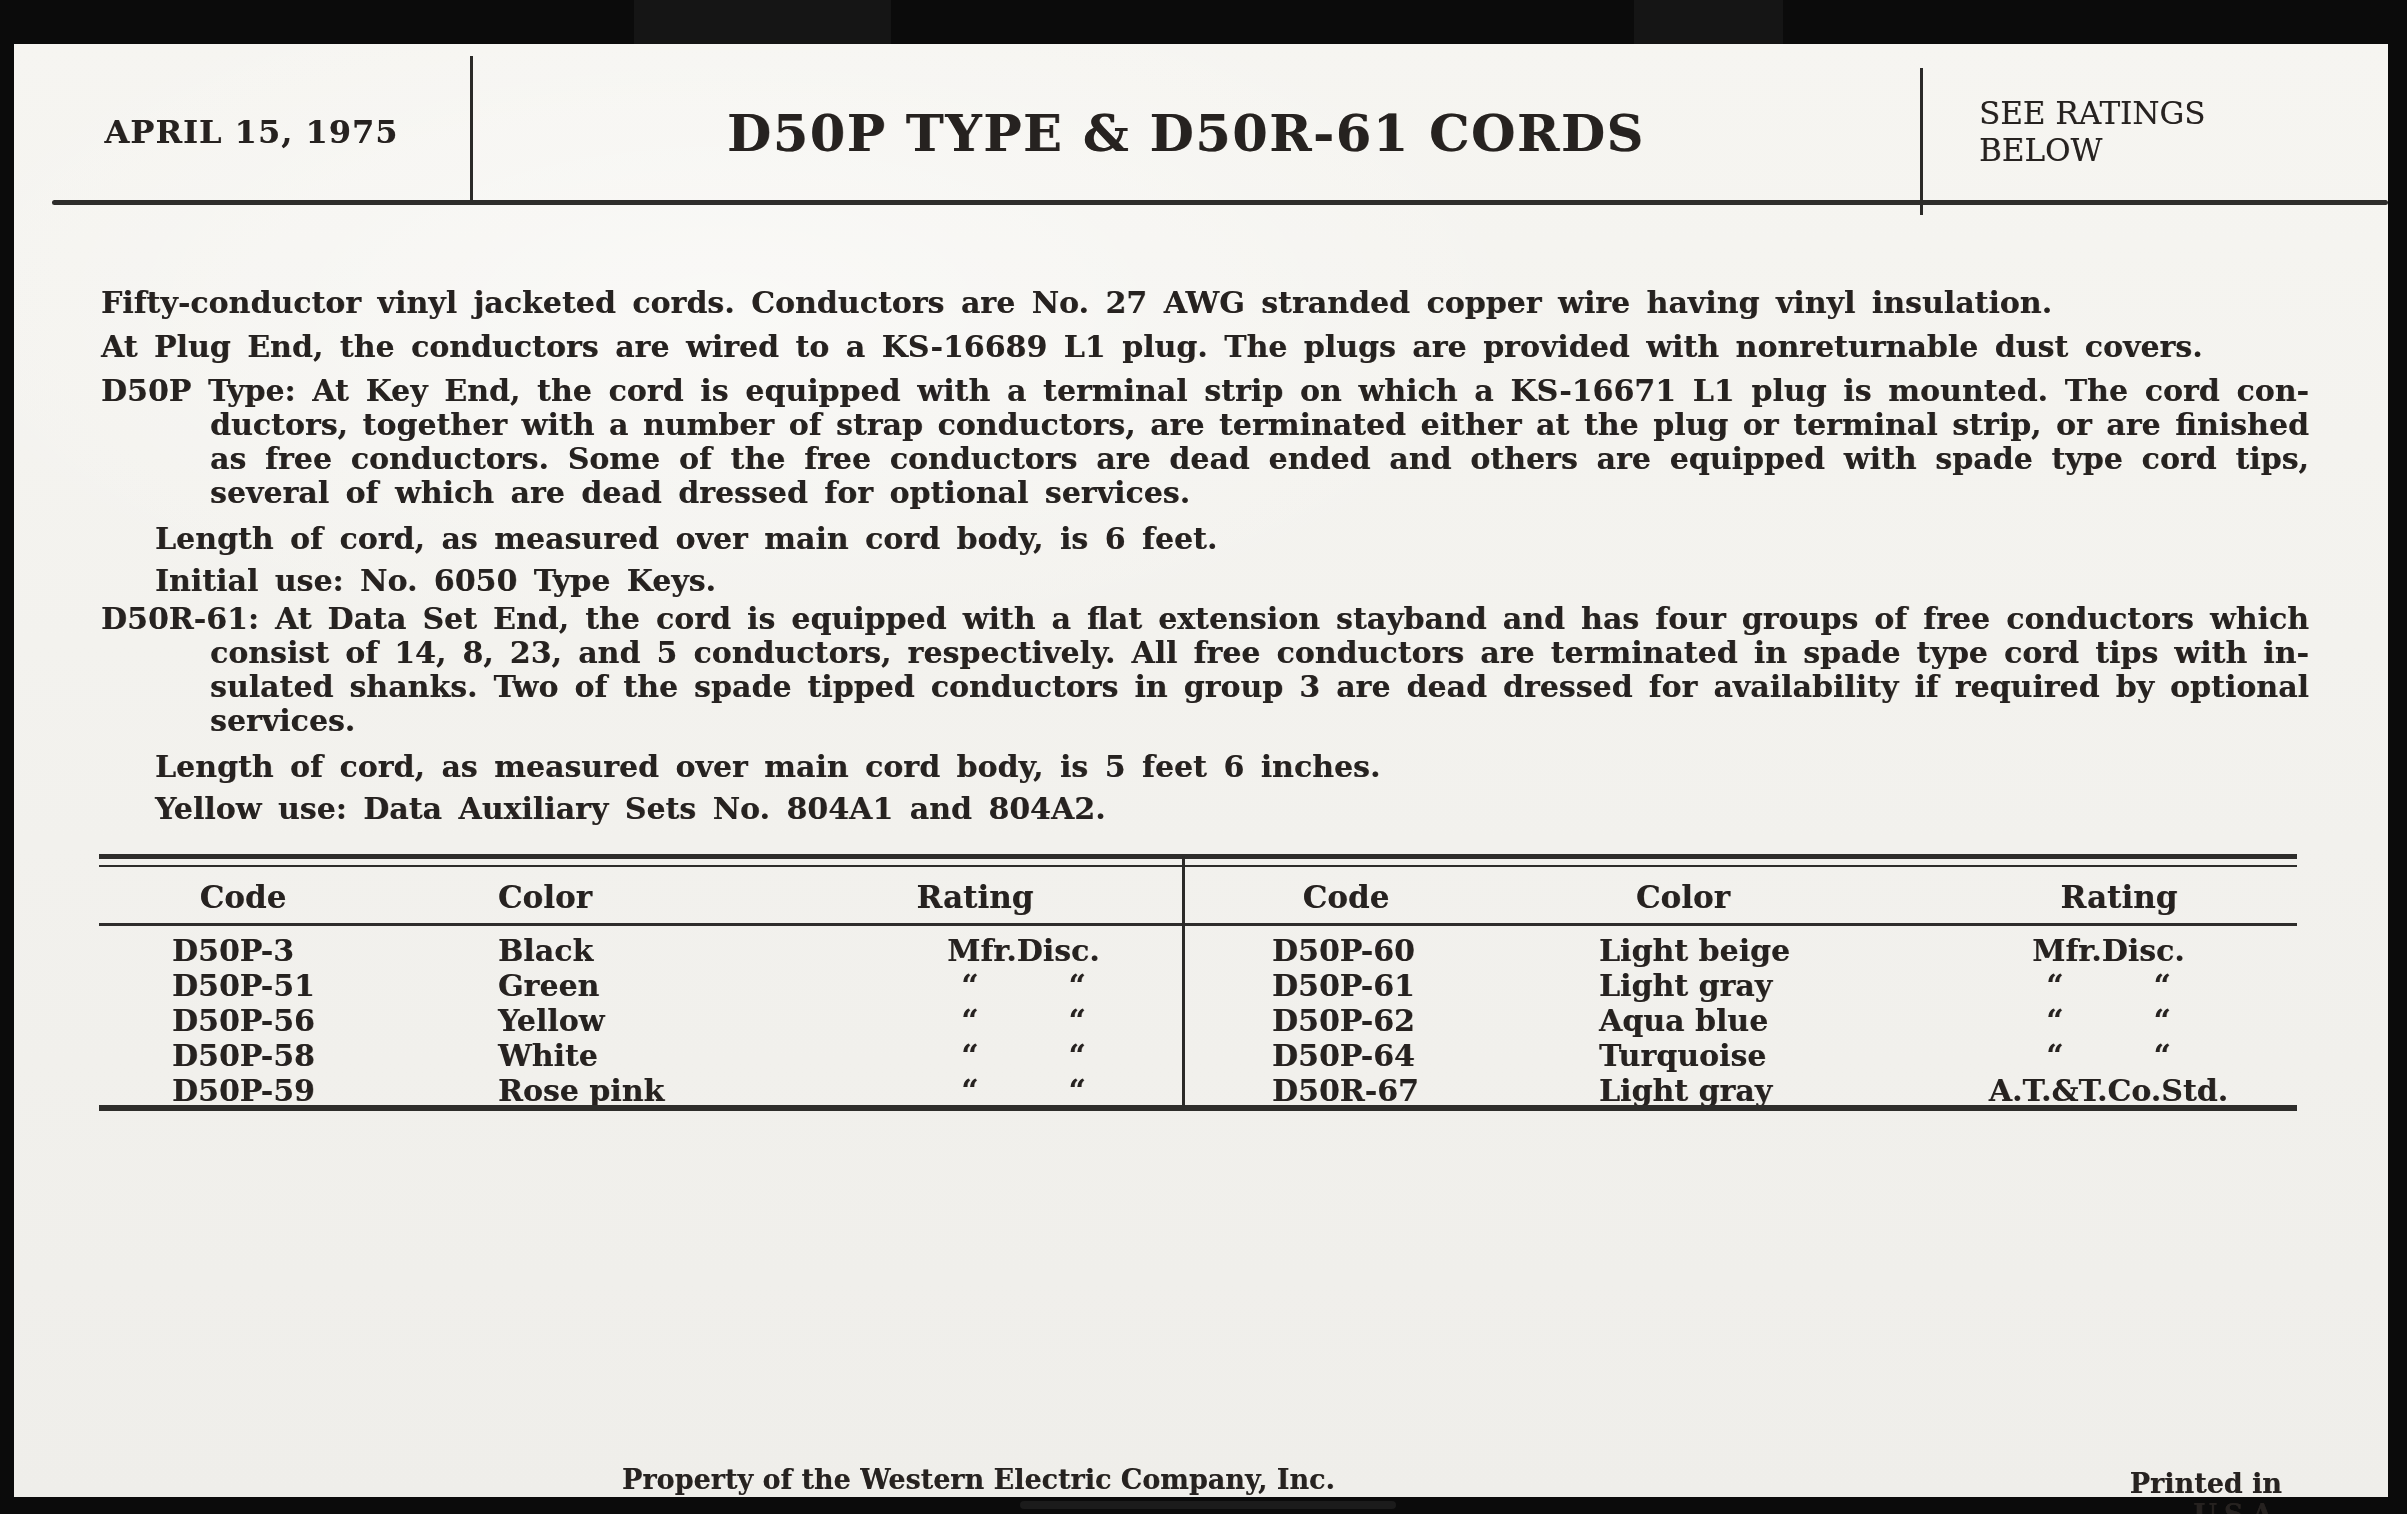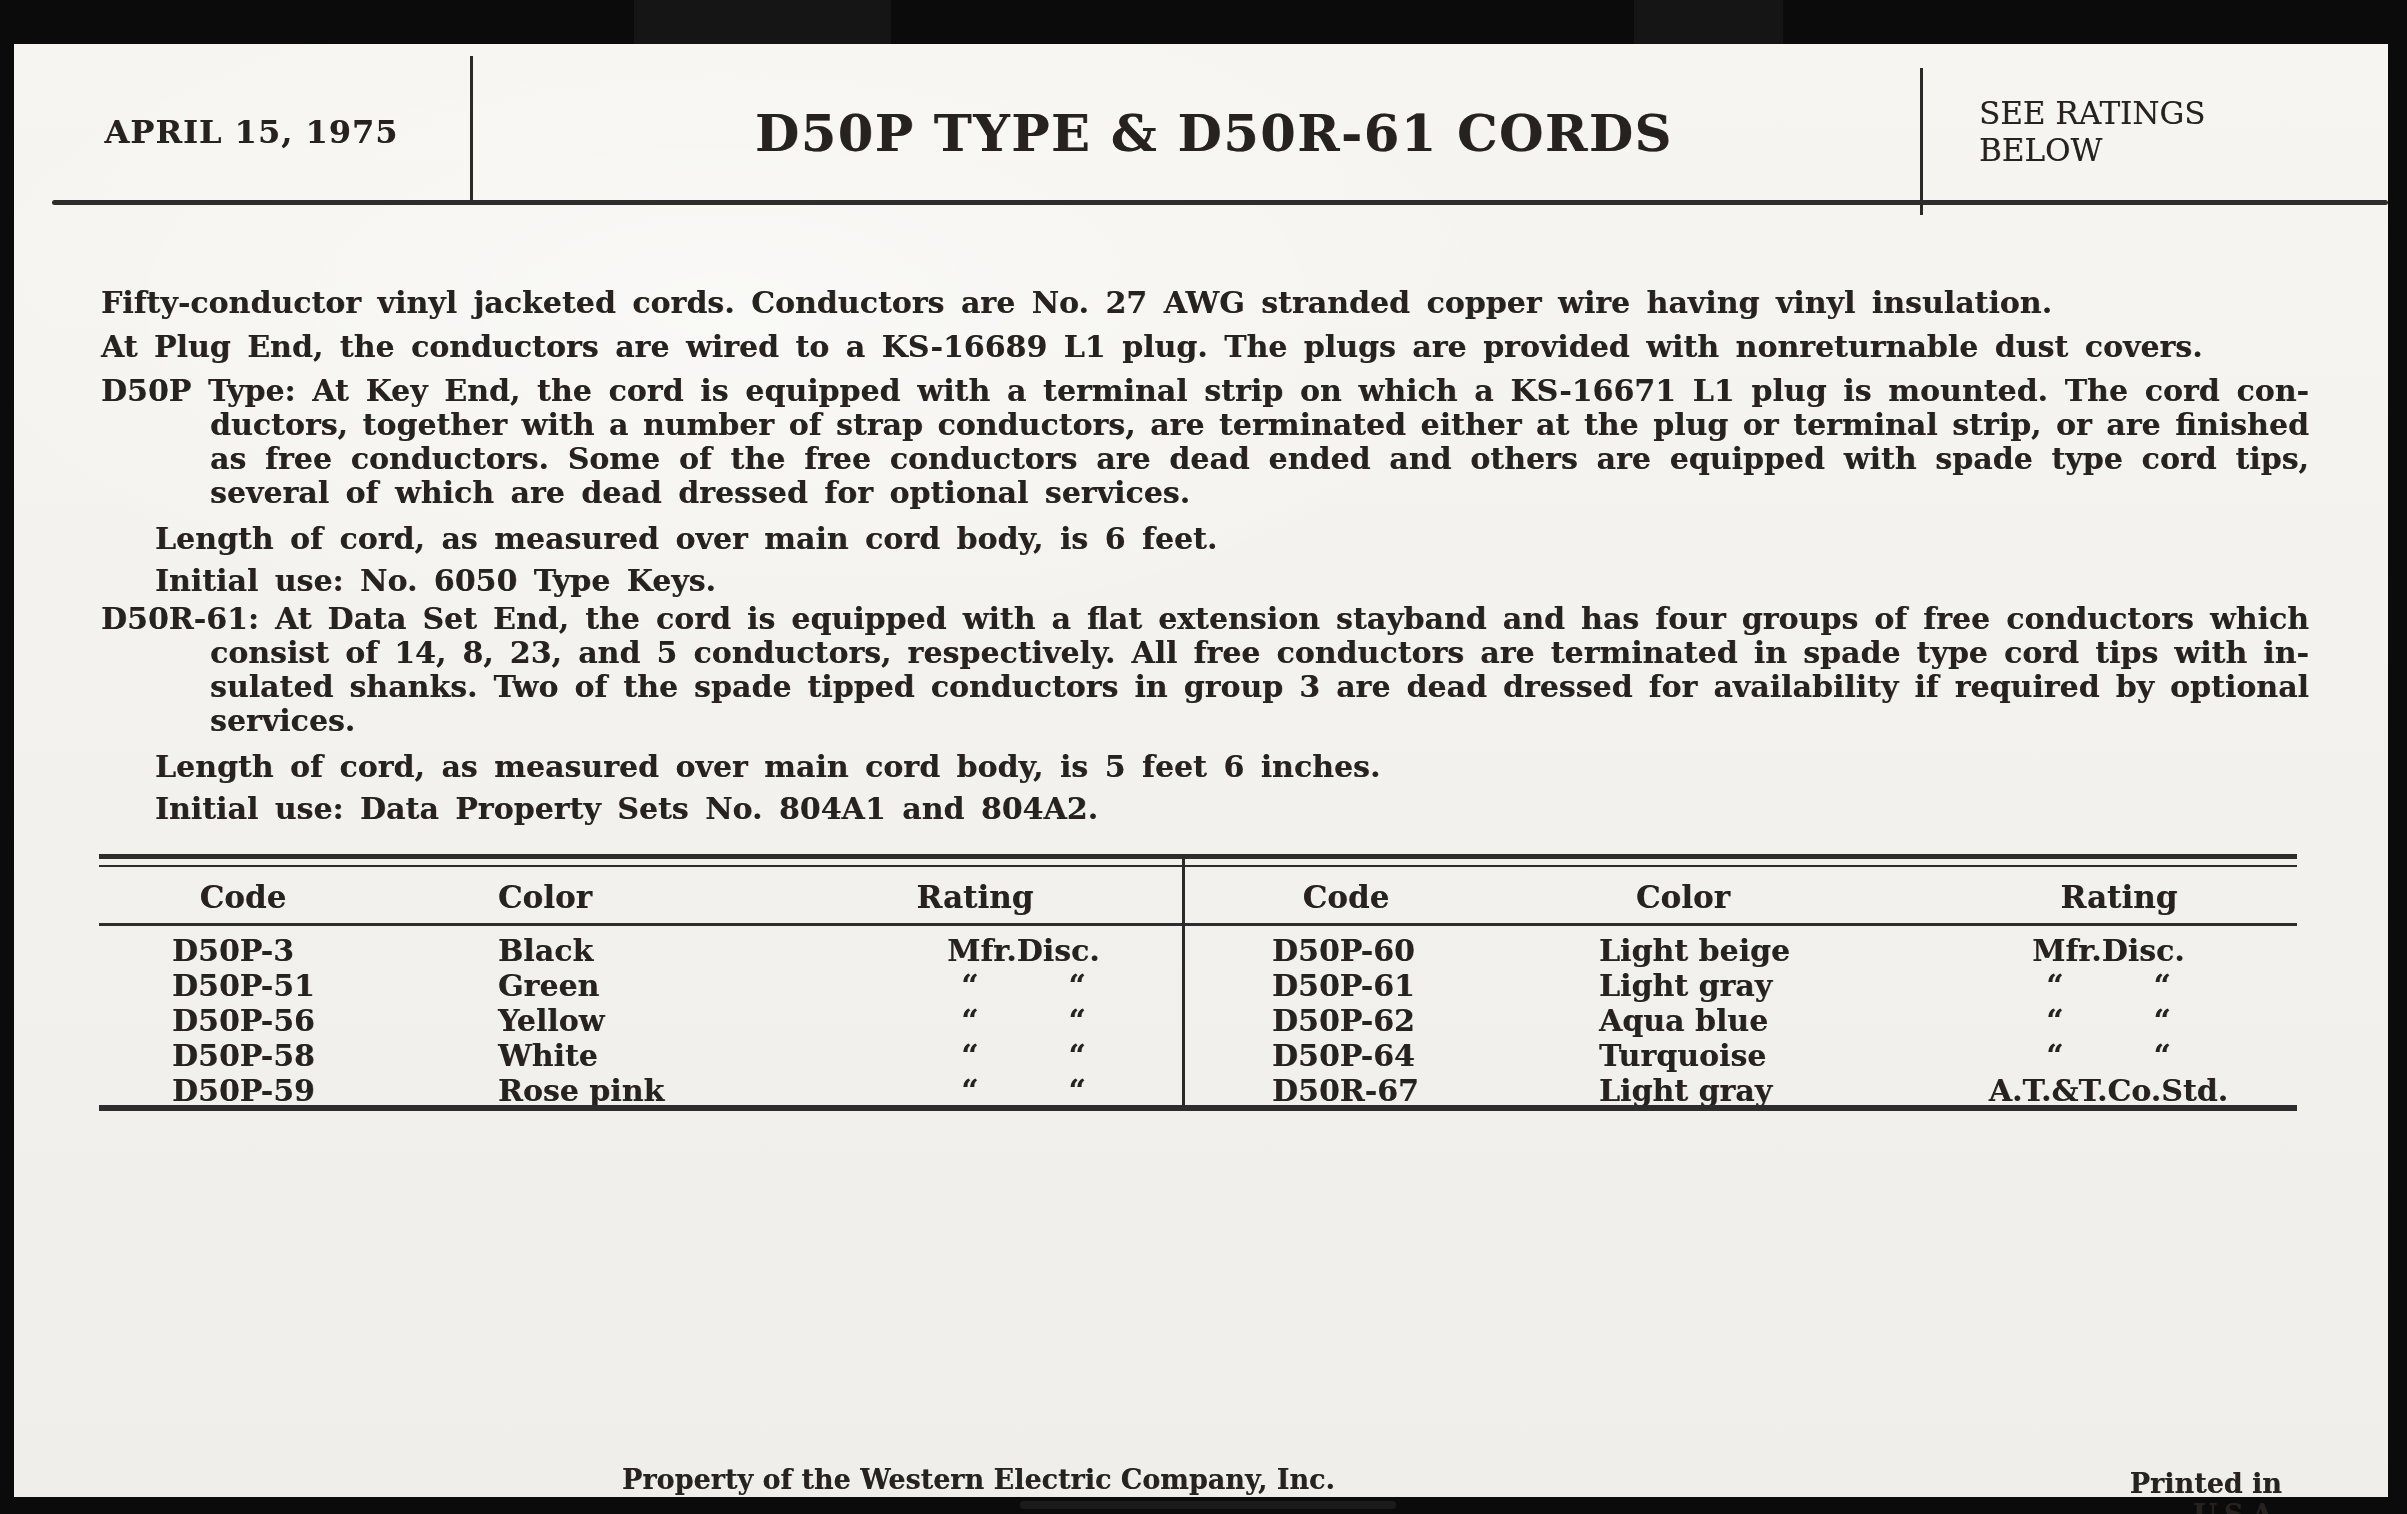--- a/index.html
+++ b/index.html
@@ -15,21 +15,21 @@
     position:absolute; left:14px; top:44px; width:2374px; height:1453px;
     background:
       radial-gradient(1386px 594px at 30% 18%, rgba(255,255,255,0.45), rgba(255,255,255,0) 60%),
       linear-gradient(180deg,#f6f5f1 0%, #f2f1ed 55%, #efeeea 100%);
   }
   .page * { position:absolute; }
   .ink { color:#262220; text-shadow:0.4px 0.4px 0.6px rgba(60,52,45,0.5); }
 
   
   .hdr-date   { left:89px;  top:69px;  width:297px; text-align:center; font-size:32px; font-weight:bold; letter-spacing:1px; }
-  .hdr-title  { left:705px; top:59px;  width:990px; text-align:center; font-size:51px; font-weight:bold; letter-spacing:1.5px; white-space:nowrap; }
+  .hdr-title  { left:677px; top:59px;  width:990px; text-align:center; font-size:51px; font-weight:bold; letter-spacing:1.5px; white-space:nowrap; }
   .hdr-note   { left:1965px; top:51px; width:317px; text-align:left; font-size:31px; font-weight:normal; line-height:37px; }
   .hdr-note div { position:static; }
   .vline      { width:3px; background:#2b2a28; }
   .hdr-vl-left  { left:456px;  top:12px; height:149px; }
   .hdr-vl-right { left:1906px; top:24px; height:147px; }
   .hdr-rule   { left:38px; top:156px; width:2336px; height:5px; background:#2e2d2b; border-radius:3px; }
 
   
   .bodytext { left:74px; top:242px; width:2208px; height:594px;margin-left:13px; }
   .bodytext .bl { position:static; display:block; height:34px; line-height:34px;
@@ -91,21 +91,21 @@
       <div class="bl ind2 jst ink">ductors, together with a number of strap conductors, are terminated either at the plug or terminal strip, or are finished</div>
       <div class="bl ind2 jst ink">as free conductors. Some of the free conductors are dead ended and others are equipped with spade type cord tips,</div>
       <div class="bl ind2 mb12 ink">several of which are dead dressed for optional services.</div>
       <div class="bl ind1 mb8 ink">Length of cord, as measured over main cord body, is 6 feet.</div>
       <div class="bl ind1 mb4 ink">Initial use: No. 6050 Type Keys.</div>
       <div class="bl ind0 jst ink">D50R-61: At Data Set End, the cord is equipped with a flat extension stayband and has four groups of free conductors which</div>
       <div class="bl ind2 jst ink">consist of 14, 8, 23, and 5 conductors, respectively. All free conductors are terminated in spade type cord tips with in-</div>
       <div class="bl ind2 jst ink">sulated shanks. Two of the spade tipped conductors in group 3 are dead dressed for availability if required by optional</div>
       <div class="bl ind2 mb12 ink">services.</div>
       <div class="bl ind1 mb8 ink">Length of cord, as measured over main cord body, is 5 feet 6 inches.</div>
-      <div class="bl ind1 ink">Initial use: Data Property Sets No. 804A1 and 804A2.</div>
+      <div class="bl ind1 ink">Yellow use: Data Auxiliary Sets No. 804A1 and 804A2.</div>
     </div>
 
     <div class="tbl">
       <div class="rule r-top1"></div>
       <div class="rule r-top2"></div>
 
       <div class="th th-l-code ink">Code</div>
       <div class="th th-l-color ink">Color</div>
       <div class="th th-l-rating ink">Rating</div>
       <div class="th th-r-code ink">Code</div>

